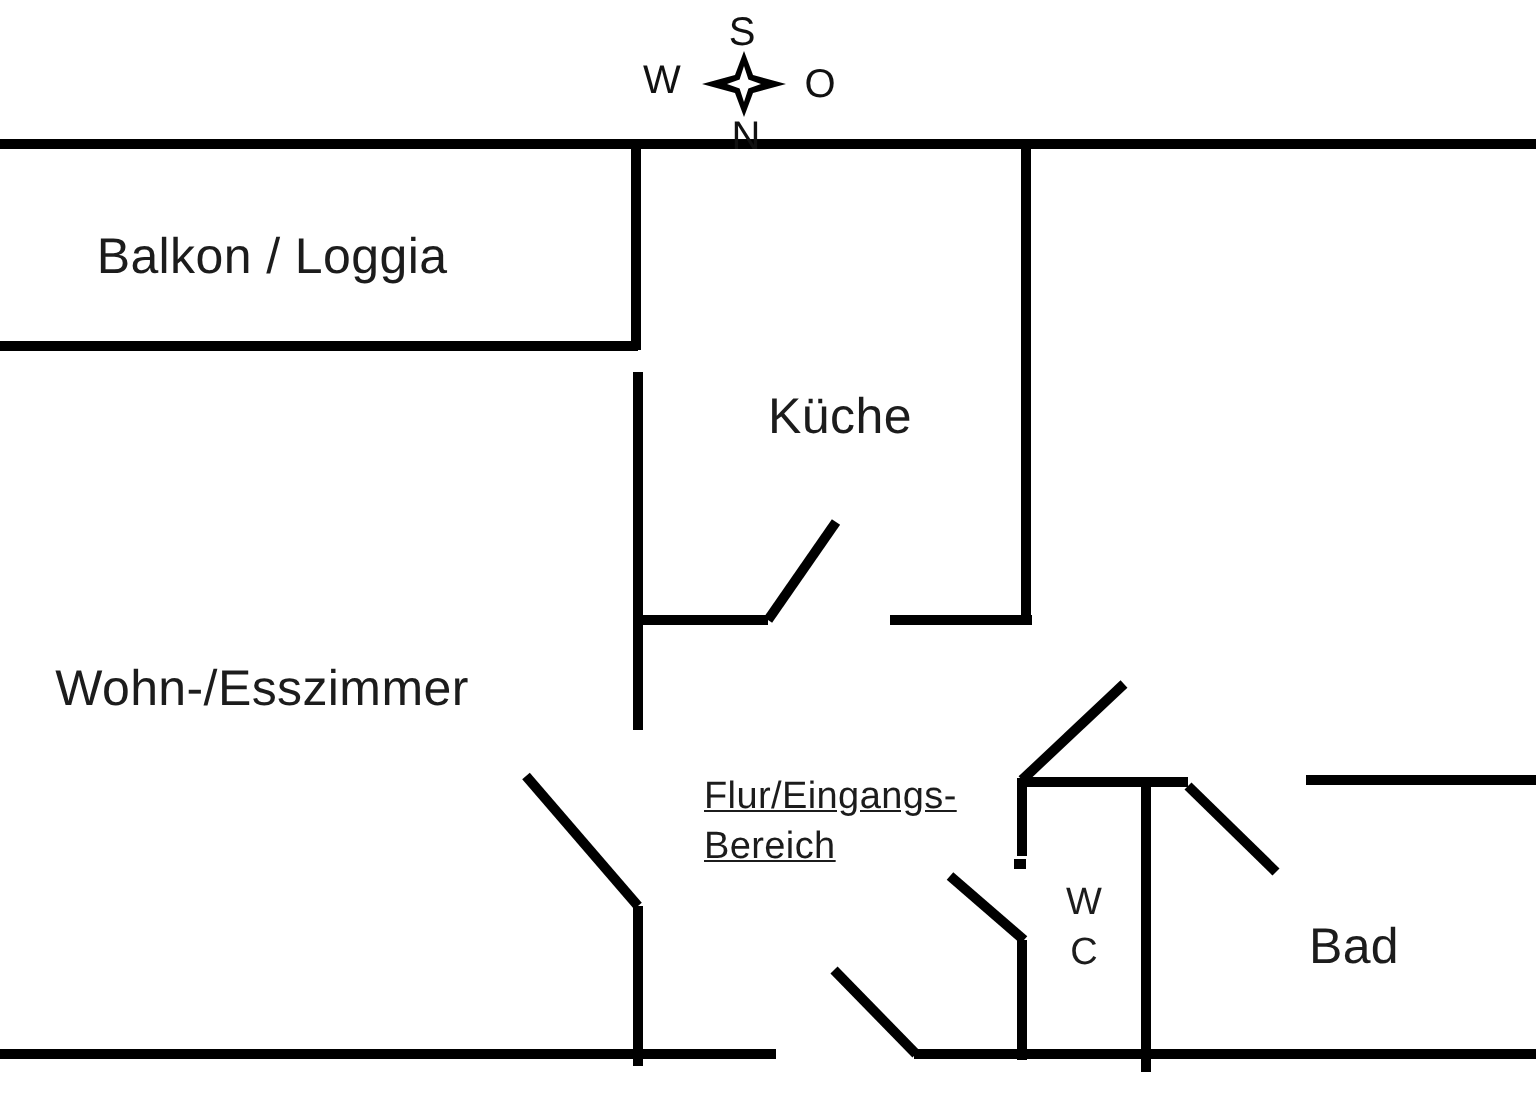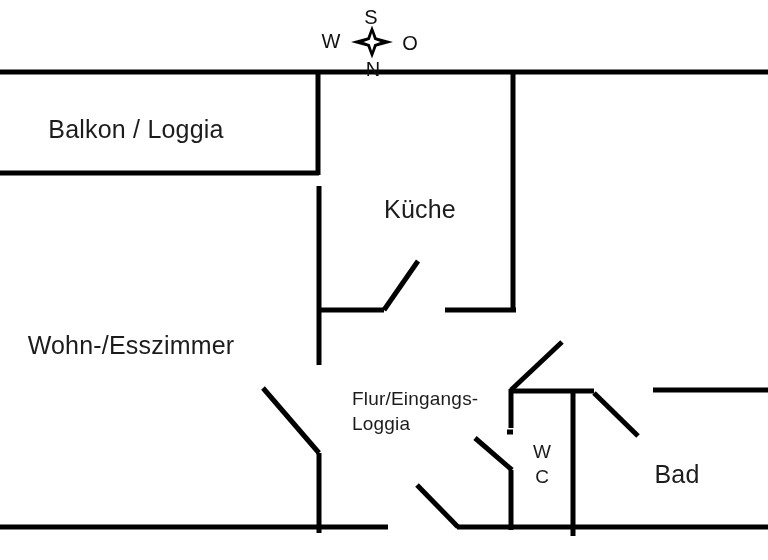--- a/index.html
+++ b/index.html
@@ -28,20 +28,21 @@
   .flur-label {
     position: absolute;
     left: 352px;
     top: 386px;
     font-size: 19px;
     line-height: 25px;
     color: #1c1c1c;
     text-align: left;
     z-index: 2;
     letter-spacing: 0.2px;
+    text-decoration: underline;
   }
   .flur-label div { white-space: nowrap; }
   .wc-label {
     position: absolute;
     left: 542px;
     top: 464px;
     transform: translate(-50%, -50%);
     font-size: 19px;
     line-height: 25px;
     color: #1c1c1c;
@@ -93,21 +94,21 @@
   <div class="compass-letter" style="left:331px; top:41px;">W</div>
   <div class="compass-letter" style="left:410px; top:43px;">O</div>
   <div class="compass-letter" style="left:373px; top:69px;">N</div>
 
   <div class="room-label" style="left:136px; top:129px;">Balkon / Loggia</div>
   <div class="room-label" style="left:420px; top:172px;margin-top:37px;">Küche</div>
   <div class="room-label" style="left:131px; top:345px;text-align:center;">Wohn-/Esszimmer</div>
 
   <div class="flur-label">
     <div>Flur/Eingangs-</div>
-    <div>Loggia</div>
+    <div>Bereich</div>
   </div>
 
   <div class="wc-label">
     <div>W</div>
     <div>C</div>
   </div>
 
   <div class="room-label" style="left:677px; top:474px;">Bad</div>
 
 </div>

